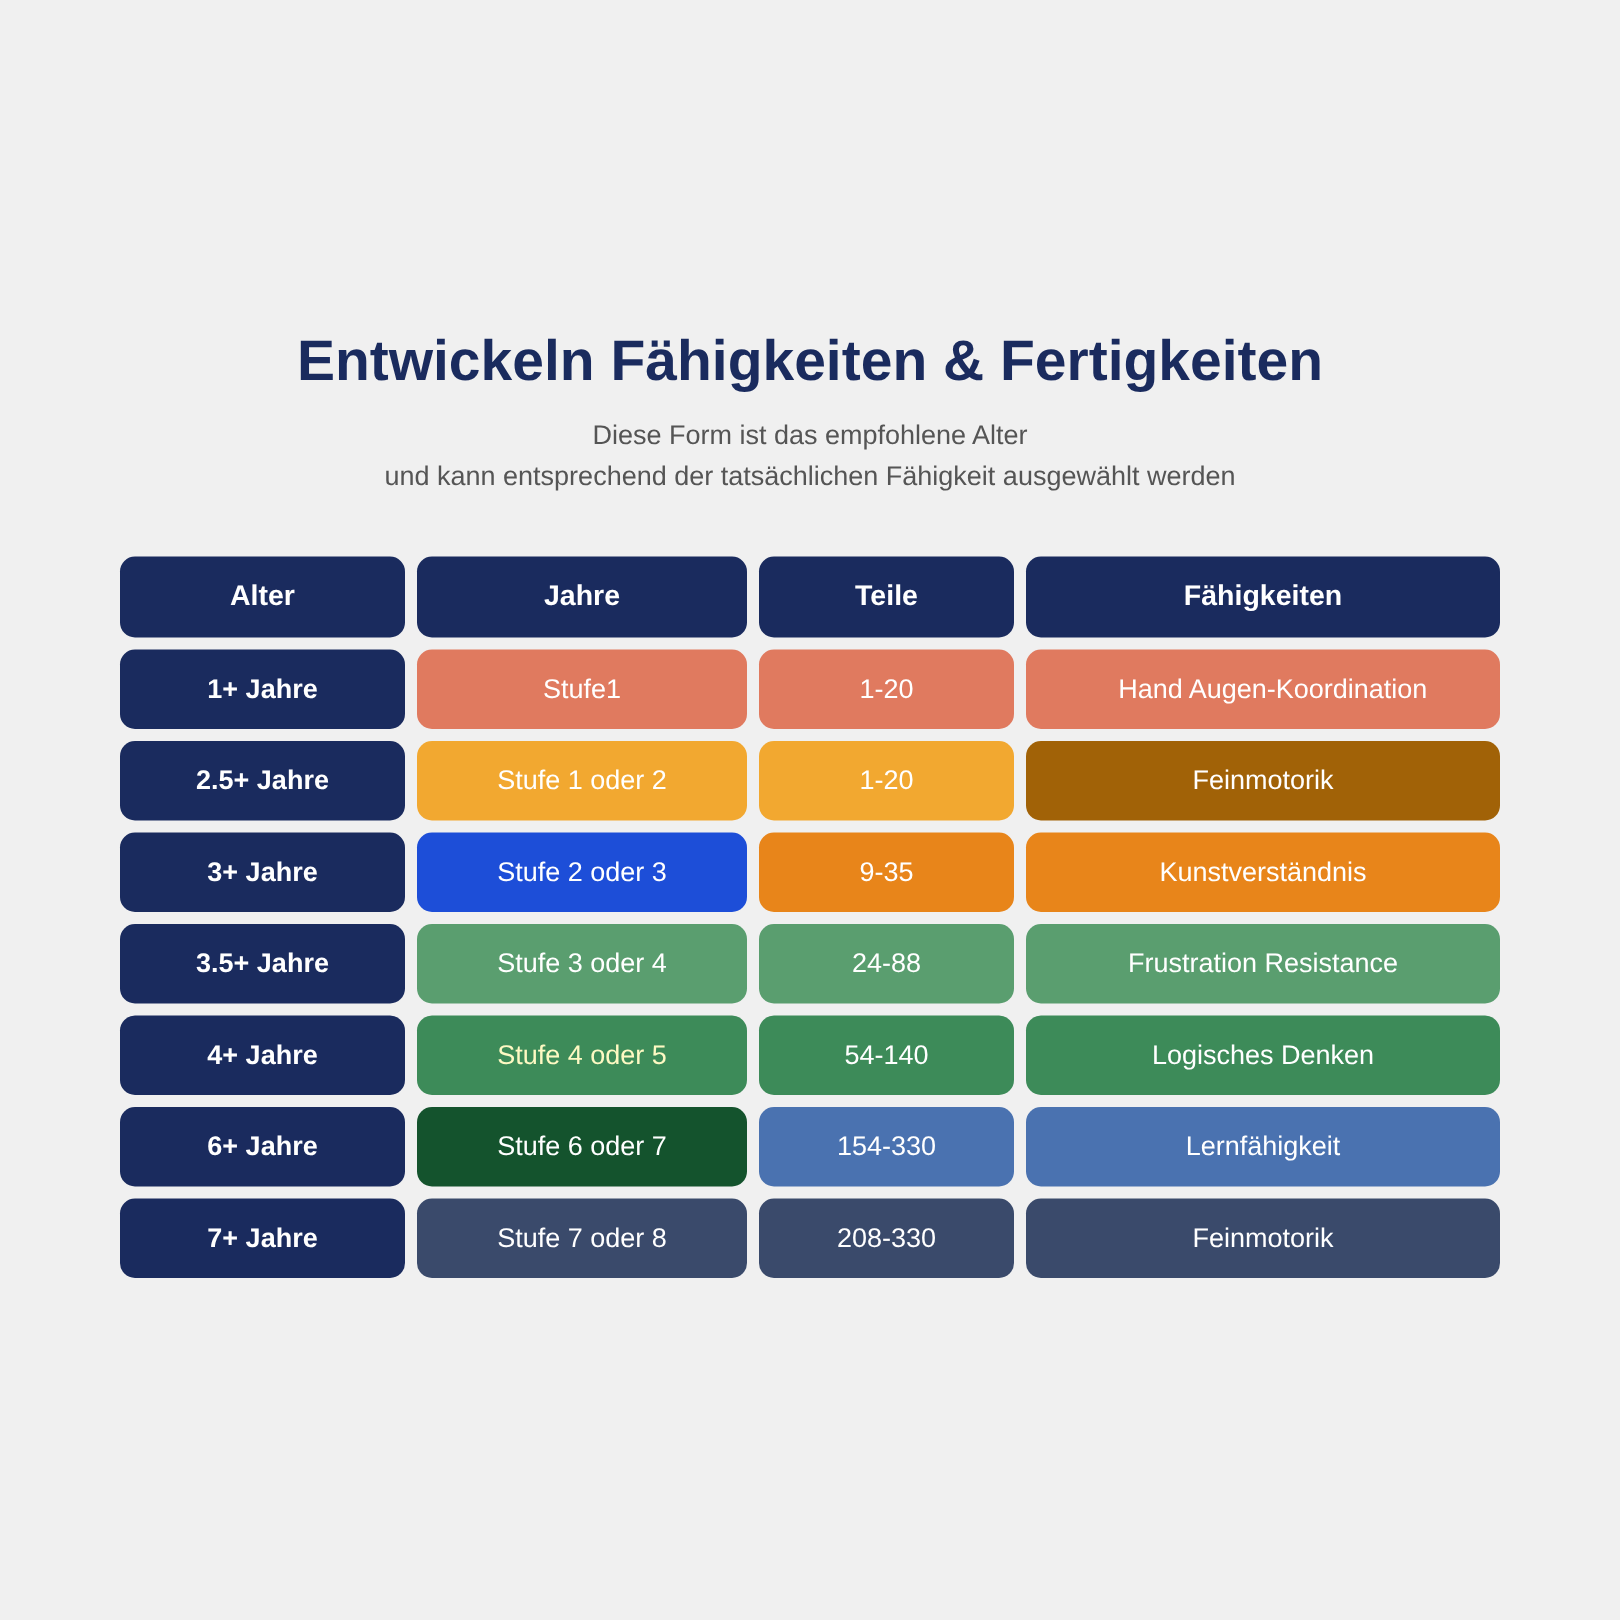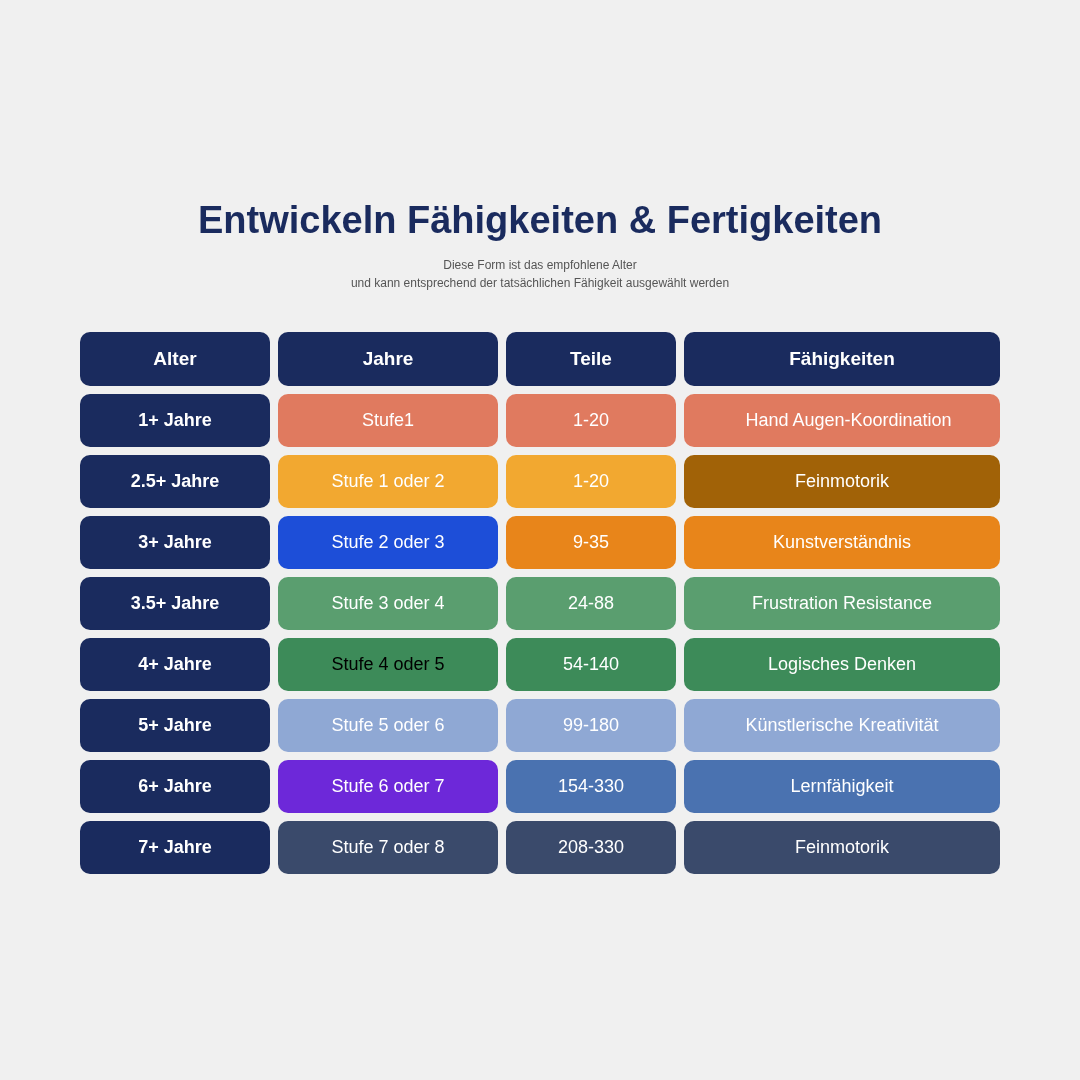--- a/index.html
+++ b/index.html
@@ -24,21 +24,21 @@
       text-align: center;
       color: #1a2b5e;
       font-size: 38px;
       font-weight: 600;
       margin-bottom: 14px;
     }
 
     .subtitle {
       text-align: center;
       color: #555;
-      font-size: 12px;
+      font-size: 18px;
       line-height: 1.5;
       margin-bottom: 40px;
     }
 
     .table-wrapper {
       width: 100%;
     }
 
     .table-row {
       display: grid;
@@ -87,31 +87,31 @@
     .row-3 .cell.stufe { background-color: #1d4ed8; color: white; }
     .row-3 .cell.teile { background-color: #e8851a; color: white; }
     .row-3 .cell.faehigkeit { background-color: #e8851a; color: white; }
 
     
     .row-4 .cell.stufe { background-color: #5a9e6f; color: white; }
     .row-4 .cell.teile { background-color: #5a9e6f; color: white; }
     .row-4 .cell.faehigkeit { background-color: #5a9e6f; color: white; }
 
     
-    .row-5 .cell.stufe { background-color: #3d8b59; color: #000000; }
+    .row-5 .cell.stufe { background-color: #3d8b59; color: #fef9c3; }
     .row-5 .cell.teile { background-color: #3d8b59; color: white; }
     .row-5 .cell.faehigkeit { background-color: #3d8b59; color: white; }
 
     
     .row-6 .cell.stufe { background-color: #8fa8d4; color: white; }
     .row-6 .cell.teile { background-color: #8fa8d4; color: white; }
     .row-6 .cell.faehigkeit { background-color: #8fa8d4; color: white; }
 
     
-    .row-7 .cell.stufe { background-color: #6d28d9; color: white; }
+    .row-7 .cell.stufe { background-color: #14532d; color: white; }
     .row-7 .cell.teile { background-color: #4a72b0; color: white; }
     .row-7 .cell.faehigkeit { background-color: #4a72b0; color: white; }
 
     
     .row-8 .cell.stufe { background-color: #3a4a6b; color: white; }
     .row-8 .cell.teile { background-color: #3a4a6b; color: white; }
     .row-8 .cell.faehigkeit { background-color: #3a4a6b; color: white; }
   </style>
 </head>
 <body>
@@ -155,26 +155,20 @@
       <div class="cell stufe">Stufe 3 oder 4</div>
       <div class="cell teile">24-88</div>
       <div class="cell faehigkeit">Frustration Resistance</div>
     </div>
     <div class="table-row row-5">
       <div class="cell age">4+ Jahre</div>
       <div class="cell stufe">Stufe 4 oder 5</div>
       <div class="cell teile">54-140</div>
       <div class="cell faehigkeit">Logisches Denken</div>
     </div>
-    <div class="table-row row-6">
-      <div class="cell age">5+ Jahre</div>
-      <div class="cell stufe">Stufe 5 oder 6</div>
-      <div class="cell teile">99-180</div>
-      <div class="cell faehigkeit">Künstlerische Kreativität</div>
-    </div>
     <div class="table-row row-7">
       <div class="cell age">6+ Jahre</div>
       <div class="cell stufe">Stufe 6 oder 7</div>
       <div class="cell teile">154-330</div>
       <div class="cell faehigkeit">Lernfähigkeit</div>
     </div>
     <div class="table-row row-8">
       <div class="cell age">7+ Jahre</div>
       <div class="cell stufe">Stufe 7 oder 8</div>
       <div class="cell teile">208-330</div>

